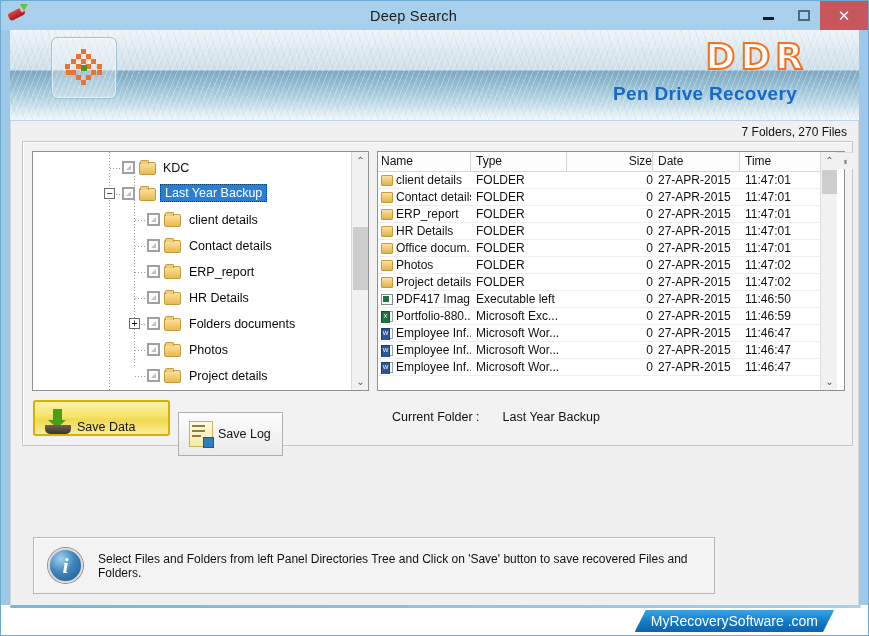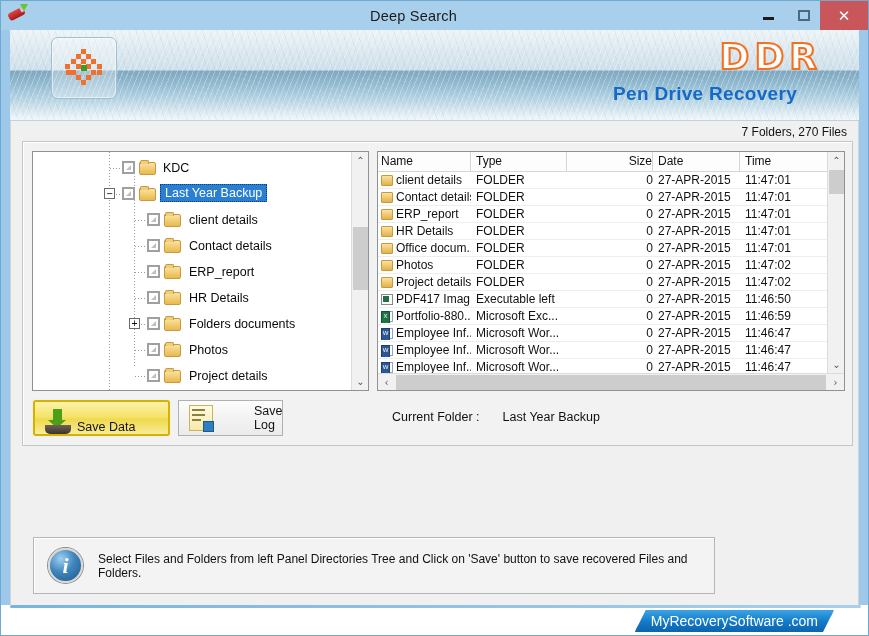--- a/index.html
+++ b/index.html
@@ -136,21 +136,21 @@
     width: 26px; height: 26px;
     margin-left: 4px;
     flex: 0 0 26px;
   }
   .av-head { position:absolute; left:8px; top:2px; width:10px; height:10px; border-radius:50%; background:#4a4a4a; }
   .av-body { position:absolute; left:2px; top:12px; width:22px; height:14px; border-radius:9px 9px 3px 3px; background:#2b4f78; }
   .av-tie  { position:absolute; left:11px; top:12px; width:4px; height:11px; background:#d8dde3; }
   .contact-label { font-size: 13px; color: #1a1a1a; margin-left: 2px; }
 
   .ddr {
-    position: absolute; right: 37px; top: 6px;
+    position: absolute; right: 51px; top: 6px;
     font-family: "DejaVu Sans", sans-serif;
     font-size: 36px; font-weight: bold;
     letter-spacing: 5px;
     color: #fdfdfd;
     -webkit-text-stroke: 2px #f4701d;
     text-shadow: 0 0 1px #f4701d;
   }
   .pdr {
     position: absolute; right: 62px; top: 53px;
     font-size: 19px; font-weight: bold;
@@ -291,21 +291,21 @@
     background: #cdcdcd;
     cursor: pointer;
   }
 
   
   .list-wrap {
     position: absolute; left: 354px; top: 9px;
     width: 468px; height: 240px;
     background: #ffffff;
     border: 1px solid #919191;
-    display: flex; flex-direction: column;
+    display: flex; flex-direction: row;
   }
   .list-top { display: flex; flex: 1; min-height: 0; }
   .list-main { flex: 1; min-width: 0; display: flex; flex-direction: column; }
   .hdr {
     display: flex;
     height: 20px;
     background: #fdfdfd;
     border-bottom: 1px solid #d6d6d6;
     font-size: 12px; color: #111;
   }
@@ -384,25 +384,25 @@
   .save-data {
     position: absolute; left: 10px; top: 258px;
     width: 137px; height: 36px;
     border: 2px solid #d5b100;
     border-radius: 3px;
     background: linear-gradient(180deg,#fdf2a9 0%,#f6e36a 45%,#efd94e 55%,#f9ec9a 100%);
     display:flex; align-items:flex-end; cursor:pointer;
     box-shadow: 0 0 0 1px #efefef;
   }
   .save-log {
-    position: absolute; left: 155px; top: 258px;
-    width: 105px; height: 36px;
+    position: absolute; left: 155px; top: 270px;
+    width: 105px; height: 44px;
     border: 1px solid #b0b0b0;
     background: linear-gradient(180deg,#fcfcfc,#eceaea);
-    display:flex; align-items:center; cursor:pointer;gap:36px;
+    display:flex; align-items:center; cursor:pointer;
   }
   .btn-label { font-size: 12.5px; color: #131313; margin-left: 5px; }
   .dl-icon { position: relative; width: 28px; height: 26px; margin-left: 9px; flex:0 0 28px; }
   .dl-arrow { position:absolute; left:9px; top:1px; width:9px; height:11px; background:#4ba017; }
   .dl-arrow:after {
     content:""; position:absolute; left:-5px; top:11px;
     width:0;height:0;border-left:9px solid transparent;border-right:9px solid transparent;
     border-top:8px solid #4ba017;
   }
   .dl-tray {

